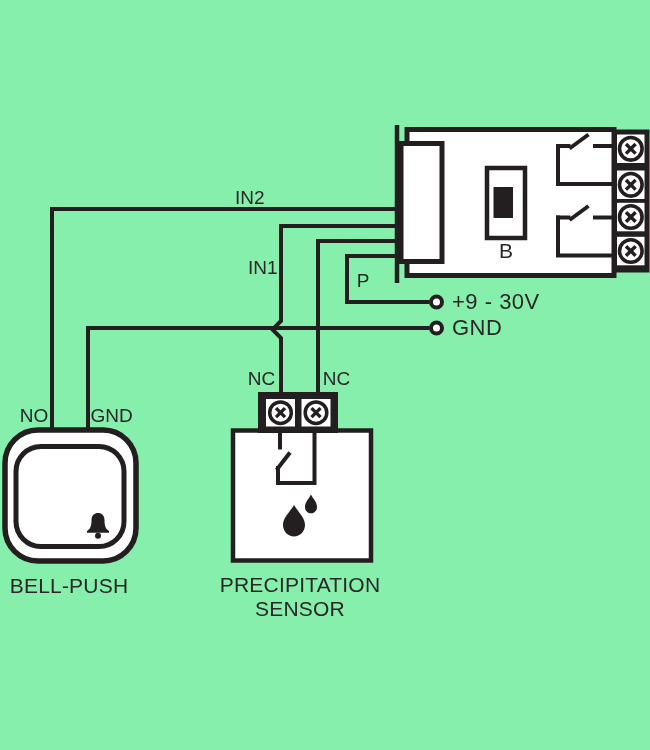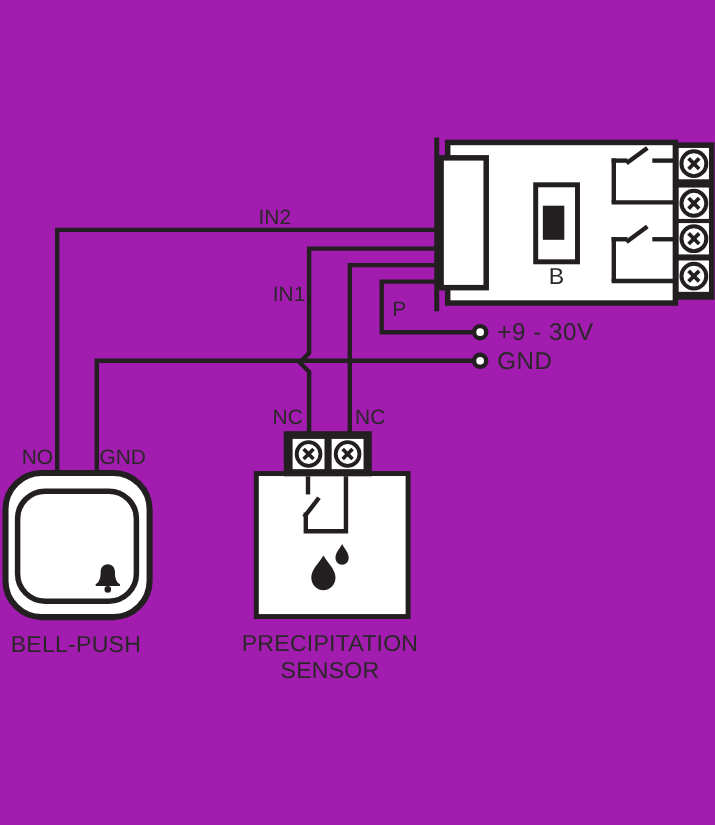--- a/index.html
+++ b/index.html
@@ -1,17 +1,17 @@
 <!DOCTYPE html>
 <html><head>
 <meta charset="utf-8">
 <style>
   html,body{margin:0;padding:0;}
   body{background:#ffffff;font-family:"Liberation Sans",sans-serif;}
-  .stage{position:relative;width:650px;height:750px;background:#a21caf;overflow:hidden;}
+  .stage{position:relative;width:650px;height:750px;background:#86efac;overflow:hidden;}
   svg{display:block;}
   .ink-line{stroke:#231f20;fill:none;}
   .ink-fill{fill:#231f20;stroke:none;}
   .white-fill{fill:#ffffff;}
   .boxed{fill:#ffffff;stroke:#231f20;}
   text{fill:#2b2728;font-family:"Liberation Sans",sans-serif;}
   .lbl{font-size:19px;}
   .lbl-big{font-size:22px;letter-spacing:0.5px;}
   .name{font-size:21px;letter-spacing:0.2px;}
 </style>

